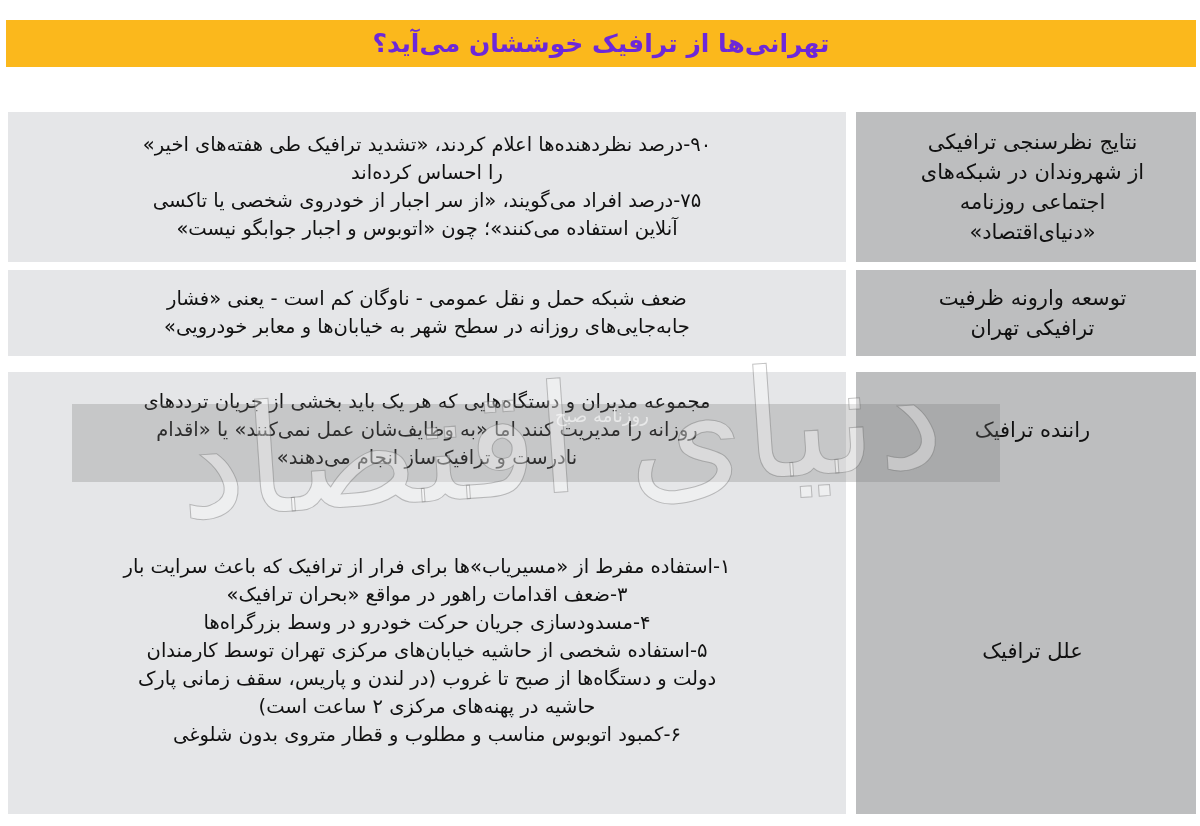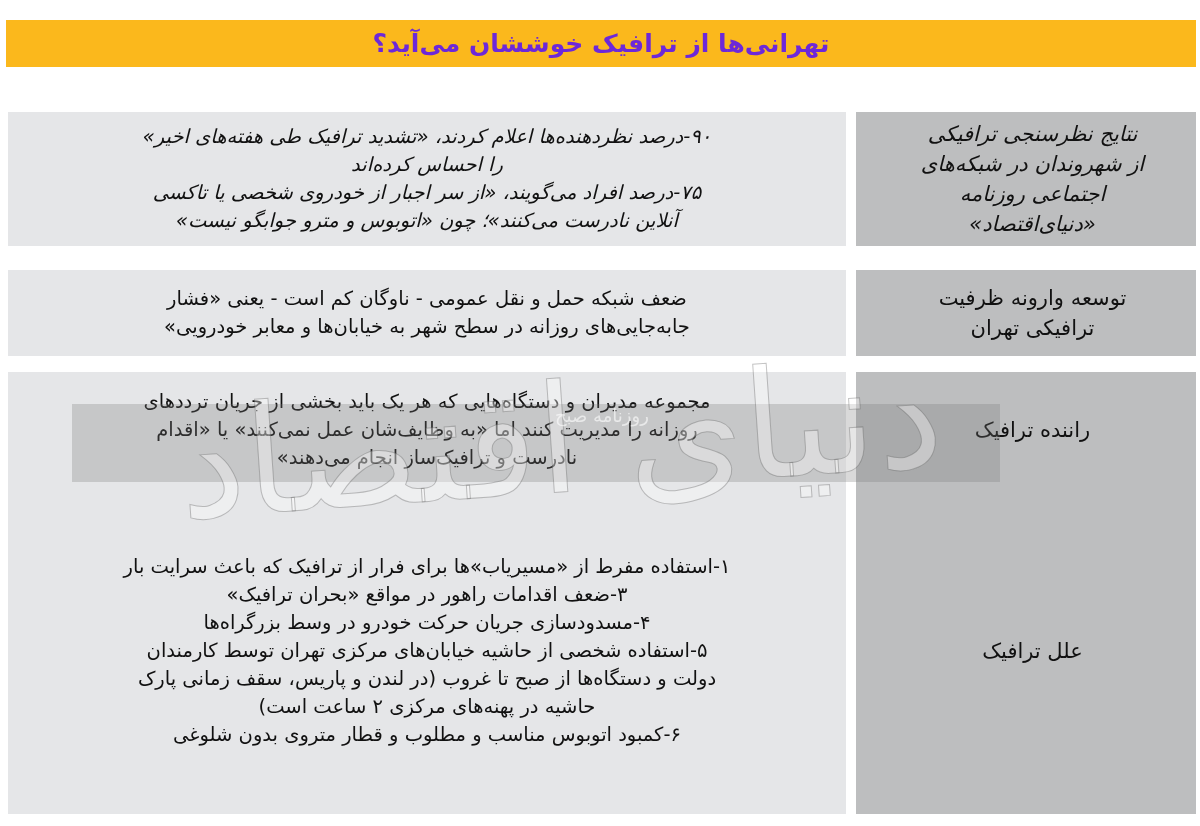--- a/index.html
+++ b/index.html
@@ -24,21 +24,21 @@
     }
     .cell-desc .ln { display: block; white-space: nowrap; }
     .cell-comp {
       position: absolute; left: 856px; width: 340px; top: 0; bottom: 0;
       background: #bdbebf;
       display: flex; flex-direction: column; justify-content: center; align-items: center;
       font-size: 21px; line-height: 30px; color: #111; text-align: center; padding-left: 13px;
     }
     .cell-comp .ln { display: block; white-space: nowrap; }
 
-    #row1 { top: 112px; height: 134px; font-style: italic; }
+    #row1 { top: 112px; height: 150px; }
     #row2 { top: 270px; height: 86px; border-radius: 15px; }
     #row3 { top: 372px; height: 116px; }
     #row4 { top: 488px; height: 326px; }
 
     .watermark-band {
       position: absolute; left: 72px; top: 404px; width: 928px; height: 78px;
       background: rgba(120,120,120,0.28); pointer-events: none;
     }
     .watermark-text {
       position: absolute; left: 60px; top: 350px; width: 1000px; height: 180px;
@@ -60,21 +60,21 @@
 <div class="header-row">
   
   
 </div>
 
 <div class="row" id="row1">
   <div class="cell-desc">
     <span class="ln">۹۰-درصد نظردهنده‌ها اعلام کردند، «تشدید ترافیک طی هفته‌های اخیر»</span>
     <span class="ln">را احساس کرده‌اند</span>
     <span class="ln">۷۵-درصد افراد می‌گویند، «از سر اجبار از خودروی شخصی یا تاکسی</span>
-    <span class="ln">آنلاین نادرست می‌کنند»؛ چون «اتوبوس و مترو جوابگو نیست»</span>
+    <span class="ln">آنلاین استفاده می‌کنند»؛ چون «اتوبوس و اجبار جوابگو نیست»</span>
   </div>
   <div class="cell-comp">
     <span class="ln">نتایج نظرسنجی ترافیکی</span>
     <span class="ln">از شهروندان در شبکه‌های</span>
     <span class="ln">اجتماعی روزنامه</span>
     <span class="ln">«دنیای‌اقتصاد»</span>
   </div>
 </div>
 
 <div class="row" id="row2">

